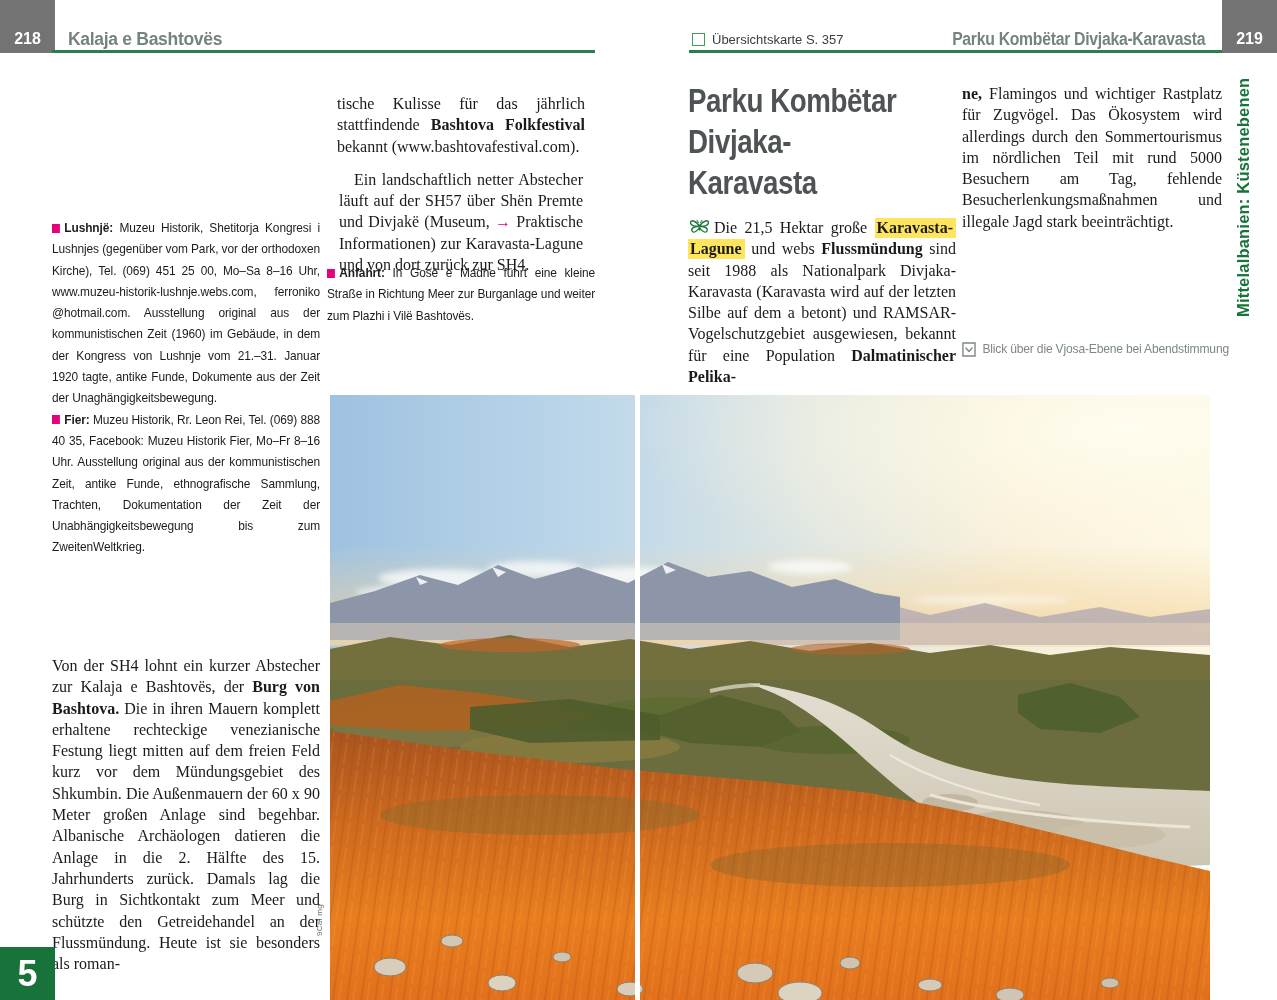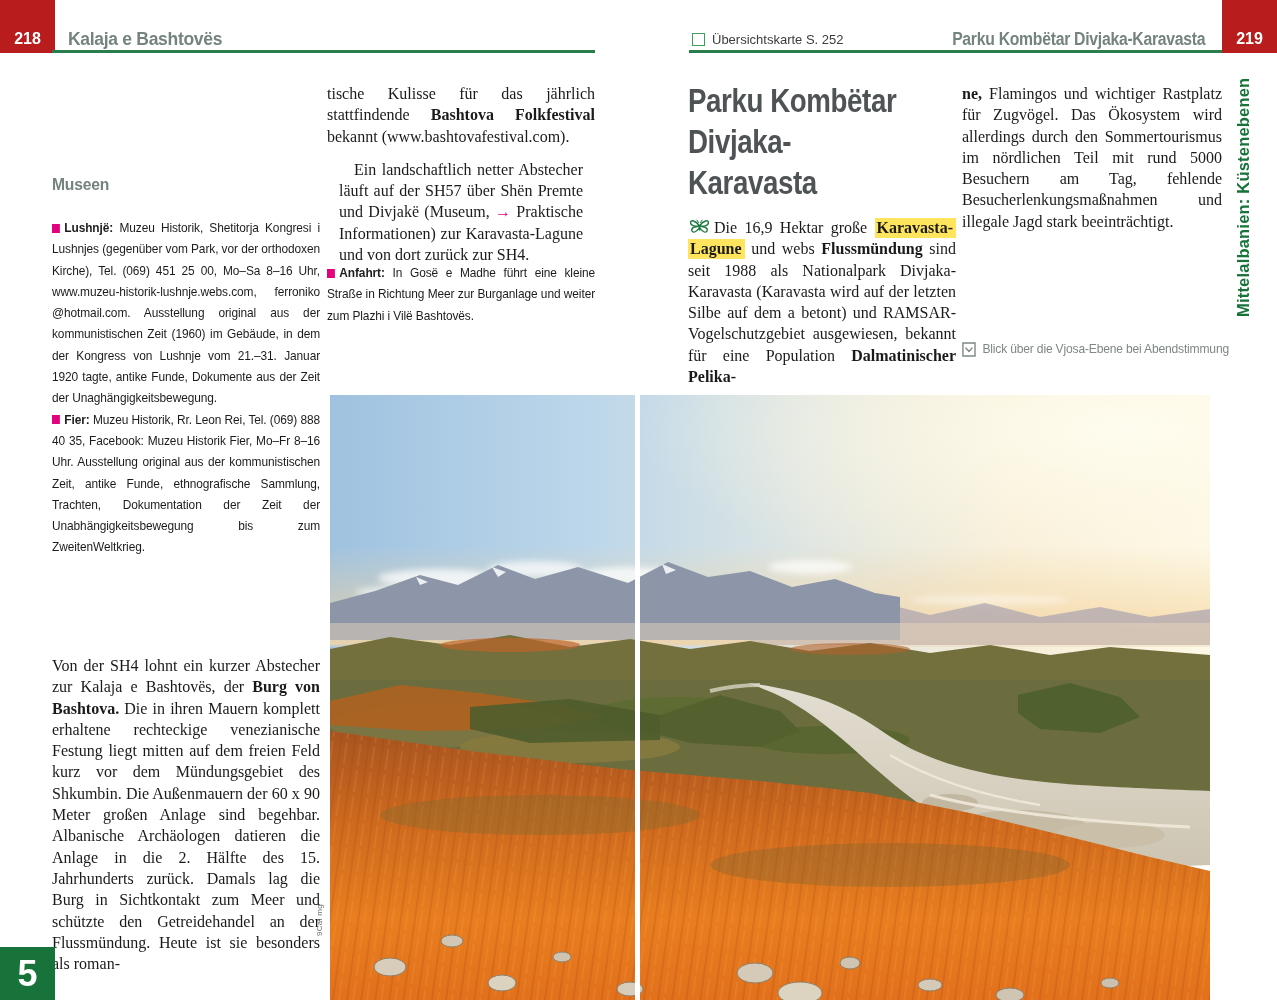--- a/index.html
+++ b/index.html
@@ -1,20 +1,20 @@
 <!DOCTYPE html>
 <html lang="de"><head>
 <meta charset="utf-8">
 <style>
   html,body{margin:0;padding:0;background:#ffffff;}
   #page{position:relative;width:1277px;height:1000px;background:#fff;overflow:hidden;
         font-family:"Liberation Serif","DejaVu Serif",serif;color:#1a1a1a;}
 
   
-  .pgnum-box{position:absolute;top:0;width:55px;height:53px;background:#b91c1c;}
+  .pgnum-box{position:absolute;top:0;width:55px;height:53px;background:#737373;}
   .pgnum-box span{position:absolute;bottom:5px;width:100%;text-align:center;color:#fff;
         font-family:"Liberation Sans","DejaVu Sans",sans-serif;font-weight:bold;font-size:16px;}
   .hrule{position:absolute;top:50px;height:2.5px;background:#2a7d4c;}
   .hdr-title{position:absolute;top:29px;font-family:"Liberation Sans","DejaVu Sans",sans-serif;
         font-weight:bold;font-size:17.5px;color:#74847c;letter-spacing:-0.3px;white-space:nowrap;}
   .hdr-link{position:absolute;top:32px;left:692px;display:flex;align-items:center;gap:7px;
         font-family:"Liberation Sans","DejaVu Sans",sans-serif;font-size:13px;color:#3c3c3c;}
   .chk{width:11px;height:11px;border:1.6px solid #3f9c5c;background:#fff;flex:0 0 auto;}
 
   
@@ -71,51 +71,48 @@
 <div id="page">
 
   <div class="pgnum-box" style="left:0;">
     <span>218</span>
   </div>
   <div class="hdr-title" style="left:68px;">Kalaja e Bashtovës</div>
   <div class="hrule" style="left:52px;width:543px;"></div>
 
   <div class="hdr-link">
     <span class="chk"></span>
-    <span>Übersichtskarte S. 252</span>
+    <span>Übersichtskarte S. 357</span>
   </div>
   <div class="hdr-title" style="right:72px;transform:scaleX(0.9);transform-origin:100% 0;">Parku Kombëtar Divjaka-Karavasta</div>
   <div class="hrule" style="left:689px;width:533px;"></div>
   <div class="pgnum-box" style="left:1222px;">
     <span>219</span>
   </div>
 
 
-  <div class="col" style="left:52px;top:175px;width:268px;">
-    <div class="museen">Museen</div>
-  </div>
 
   <div class="col" style="left:52px;top:217px;width:268px;">
     <div class="cond">
       <p style="margin:0;">
         <span class="bullet"></span><span class="b">Lushnjë:</span><span> Muzeu Historik, Shetitorja Kongresi i Lushnjes (gegenüber vom Park, vor der orthodoxen Kirche), Tel. (069) 451 25 00, Mo–Sa 8–16 Uhr, www.muzeu-historik-lushnje.webs.com, ferroniko @hotmail.com. Ausstellung original aus der kommunistischen Zeit (1960) im Gebäude, in dem der Kongress von Lushnje vom 21.–31. Januar 1920 tagte, antike Funde, Dokumente aus der Zeit der Unaghängigkeitsbewegung.</span>
       </p>
       <p style="margin:0;">
         <span class="bullet"></span><span class="b">Fier:</span><span> Muzeu Historik, Rr. Leon Rei, Tel. (069) 888 40 35, Facebook: Muzeu Historik Fier, Mo–Fr 8–16 Uhr. Ausstellung original aus der kommunistischen Zeit, antike Funde, ethnografische Sammlung, Trachten, Dokumentation der Zeit der Unabhängigkeitsbewegung bis zum ZweitenWeltkrieg.</span>
       </p>
     </div>
   </div>
 
 
   <div class="col serif" style="left:52px;top:655px;width:268px;">
     <span>Von der SH4 lohnt ein kurzer Abstecher zur Kalaja e Bashtovës, der </span><span class="b">Burg von Bashtova.</span><span> Die in ihren Mauern komplett erhaltene rechteckige venezianische Festung liegt mitten auf dem freien Feld kurz vor dem Mündungsgebiet des Shkumbin. Die Außenmauern der 60 x 90 Meter großen Anlage sind begehbar. Albanische Archäologen datieren die Anlage in die 2. Hälfte des 15. Jahrhunderts zurück. Damals lag die Burg in Sichtkontakt zum Meer und schützte den Getreidehandel an der Flussmündung. Heute ist sie besonders als roman-</span>
   </div>
 
   <div class="col serif" style="left:327px;top:83px;width:268px;">
-    <p style="margin:0;">
+    <p style="margin:10px;">
       <span>tische Kulisse für das jährlich stattfindende </span><span class="b">Bashtova Folkfestival</span><span> bekannt (www.bashtovafestival.com).</span>
     </p>
     <p class="indent" style="margin:12px;">
       <span>Ein landschaftlich netter Abstecher läuft auf der SH57 über Shën Premte und Divjakë (Museum, </span><span class="arrow">→</span><span> Praktische Informationen) zur Karavasta-Lagune und von dort zurück zur SH4.</span>
     </p>
   </div>
 
   <div class="col" style="left:327px;top:262px;width:268px;">
     <div class="cond">
       <span class="bullet"></span><span class="b">Anfahrt:</span><span> In Gosë e Madhe führt eine kleine Straße in Richtung Meer zur Burganlage und weiter zum Plazhi i Vilë Bashtovës.</span>
@@ -129,21 +126,21 @@
   </div>
 
   <div class="col serif" style="left:688px;top:217px;width:268px;">
     <svg width="23" height="17" viewBox="0 0 23 17" style="vertical-align:-2px;margin-right:3px;">
       <g fill="none" stroke="#1d7a3e" stroke-width="1.4" stroke-linecap="round">
         <path d="M11.5 8 C8 2.5,2 1,2.6 5.2 C3 8,8 8.6,11.5 8 C7.5 8.6,2.5 9.4,4 13 C5.4 16,9.8 12.5,11.5 9.5"></path>
         <path d="M11.5 8 C15 2.5,21 1,20.4 5.2 C20 8,15 8.6,11.5 8 C15.5 8.6,20.5 9.4,19 13 C17.6 16,13.2 12.5,11.5 9.5"></path>
         <path d="M11.5 7.5 V12"></path>
         <path d="M10.5 4.5 L9 2.2 M12.5 4.5 L14 2.2" stroke-width="1"></path>
       </g>
-    </svg><span>Die 16,9 Hektar große </span><span class="b hl-inline">Karavasta-Lagune</span><span> und webs </span><span class="b">Flussmündung</span><span> sind seit 1988 als Nationalpark Divjaka-Karavasta (Karavasta wird auf der letzten Silbe auf dem a betont) und RAMSAR-Vogelschutzgebiet ausgewiesen, bekannt für eine Population </span><span class="b">Dalmatinischer Pelika-</span>
+    </svg><span>Die 21,5 Hektar große </span><span class="b hl-inline">Karavasta-Lagune</span><span> und webs </span><span class="b">Flussmündung</span><span> sind seit 1988 als Nationalpark Divjaka-Karavasta (Karavasta wird auf der letzten Silbe auf dem a betont) und RAMSAR-Vogelschutzgebiet ausgewiesen, bekannt für eine Population </span><span class="b">Dalmatinischer Pelika-</span>
   </div>
 
   <div class="col serif" style="left:962px;top:83px;width:260px;">
     <p style="margin:0;">
       <span class="b">ne,</span><span> Flamingos und wichtiger Rastplatz für Zugvögel. Das Ökosystem wird allerdings durch den Sommertourismus im nördlichen Teil mit rund 5000 Besuchern am Tag, fehlende Besucherlenkungsmaßnahmen und illegale Jagd stark beeinträchtigt.</span>
     </p>
   </div>
 
   <div class="caption" style="left:962px;top:341px;">
     <svg width="15" height="15" viewBox="0 0 15 15" style="flex:0 0 auto;margin-top:1px;">

